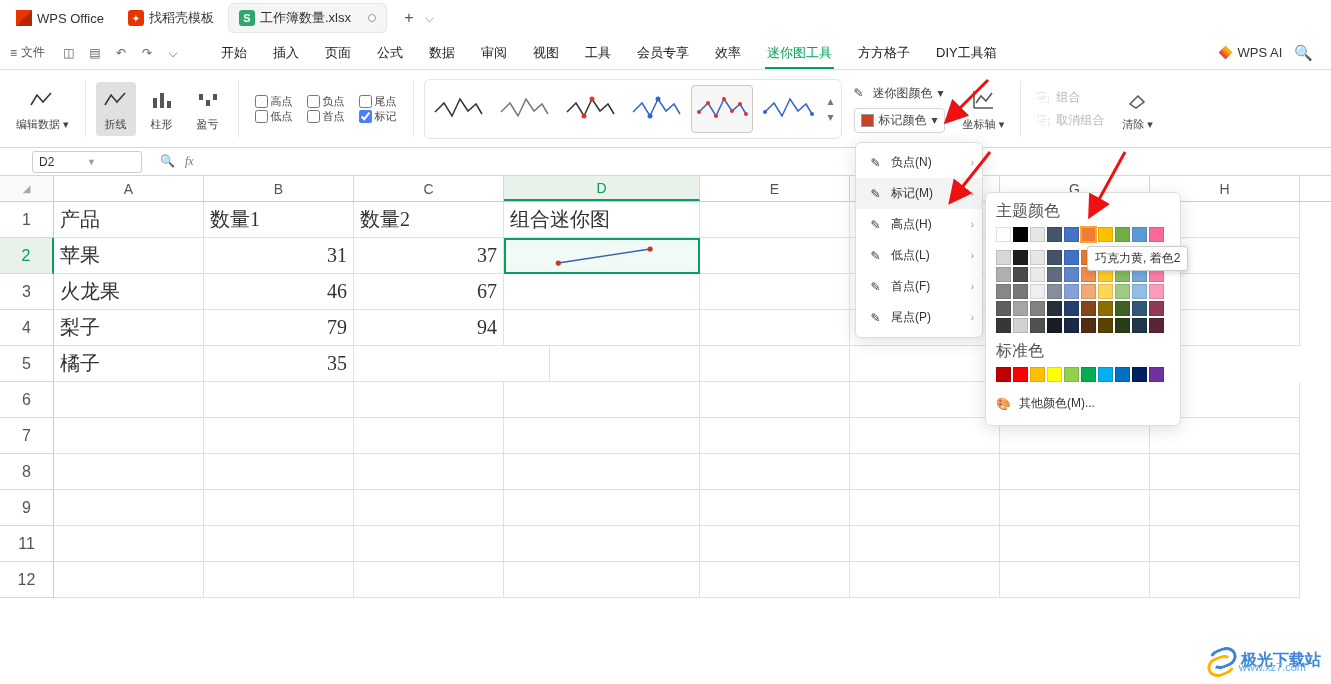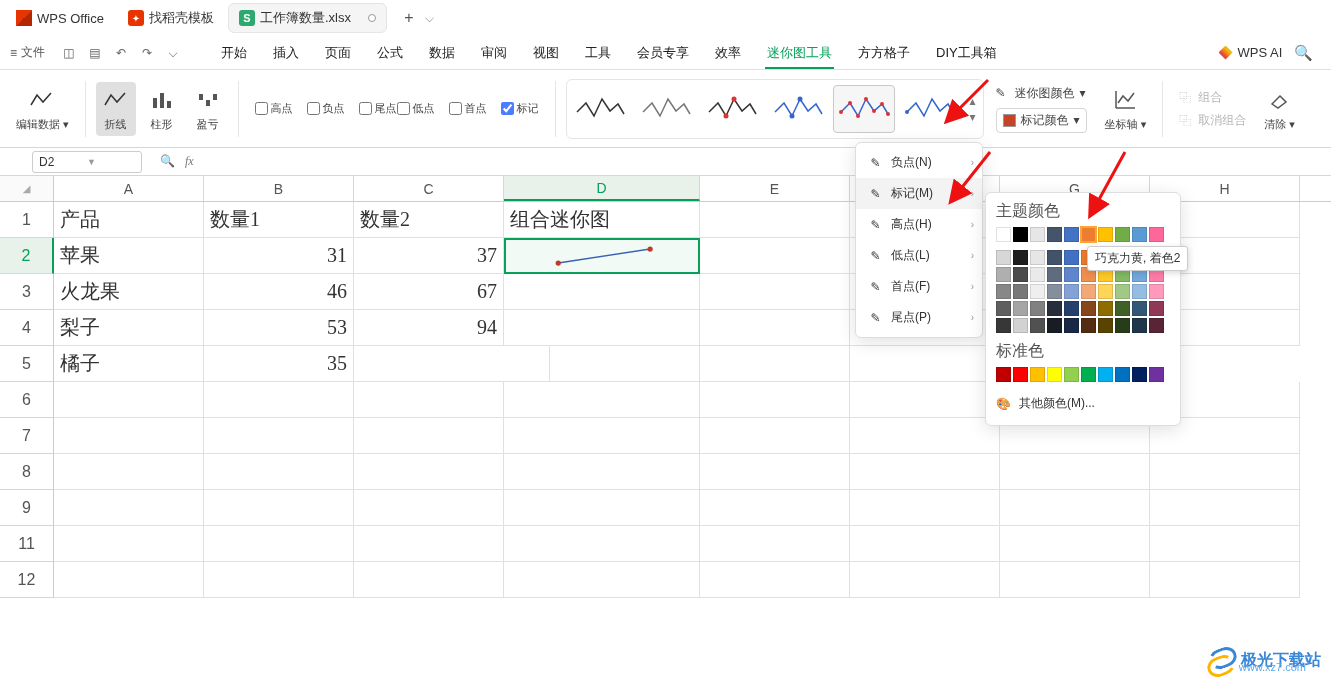--- a/index.html
+++ b/index.html
@@ -27,21 +27,21 @@
 .mtab.active::after{content:"";position:absolute;left:10px;right:10px;bottom:-1px;height:2px;background:#05a05a}
 .menubar-right{margin-left:auto;display:flex;align-items:center;gap:12px;padding-right:14px}
 .wpsai{display:flex;align-items:center;gap:5px;font-size:13px;color:#333}
 .wpsai-ico{width:14px;height:14px;background:linear-gradient(45deg,#4285f4,#ea4335,#fbbc05,#34a853);clip-path:polygon(50% 0,100% 50%,50% 100%,0 50%)}
 
 .ribbon{height:78px;display:flex;align-items:center;padding:0 10px;border-bottom:1px solid #d7d7d7;gap:6px;position:relative}
 .rbtn{display:flex;flex-direction:column;align-items:center;gap:3px;padding:4px 6px;border-radius:4px}
 .rbtn.sel{background:#e0e0e0}
 .ricon{width:28px;height:28px;display:inline-flex;align-items:center;justify-content:center}
 .rtext{font-size:11px;color:#444}
-.chkgroup{display:flex;flex-direction:row;padding:0 6px}
+.chkgroup{display:flex;flex-direction:column;padding:0 6px}
 .chkrow{display:flex;gap:14px}
 .chk{display:flex;align-items:center;gap:3px;font-size:11px;color:#444}
 .chk input{width:13px;height:13px;accent-color:#4a7dff}
 .divider{width:1px;height:56px;background:#e5e5e5;margin:0 4px}
 .style-gallery{display:flex;align-items:center;gap:4px;border:1px solid #e4e4e4;border-radius:6px;padding:4px 2px;height:60px}
 .style-item{width:62px;height:48px;display:inline-flex;align-items:center;justify-content:center;border-radius:4px}
 .style-item.sel{border:1px solid #c9c9c9;background:#f6f6f6}
 .gal-more{width:16px;display:flex;flex-direction:column;gap:2px;align-items:center;color:#777}
 .rside{display:flex;flex-direction:column;gap:6px;padding:0 6px}
 .rsbtn{display:flex;align-items:center;gap:5px;font-size:12px;color:#444}
@@ -367,21 +367,21 @@
     <div class="cell num" style="width:150px">67</div>
     <div class="cell" style="width:196px"></div>
     <div class="cell" style="width:150px"></div>
       <div class="cell" style="width:150px"></div>
       <div class="cell" style="width:150px"></div>
       <div class="cell" style="width:150px"></div>
   </div>
   <div class="row">
       <div class="rowh">4</div>
     <div class="cell" style="width:150px">梨子</div>
-    <div class="cell num" style="width:150px">53</div>
+    <div class="cell num" style="width:150px">79</div>
     <div class="cell num" style="width:150px">94</div>
     <div class="cell" style="width:196px"></div>
     <div class="cell" style="width:150px"></div>
       <div class="cell" style="width:150px"></div>
       <div class="cell" style="width:150px"></div>
       <div class="cell" style="width:150px"></div>
   </div>
   <div class="row">
       <div class="rowh">5</div>
     <div class="cell" style="width:150px">橘子</div>

